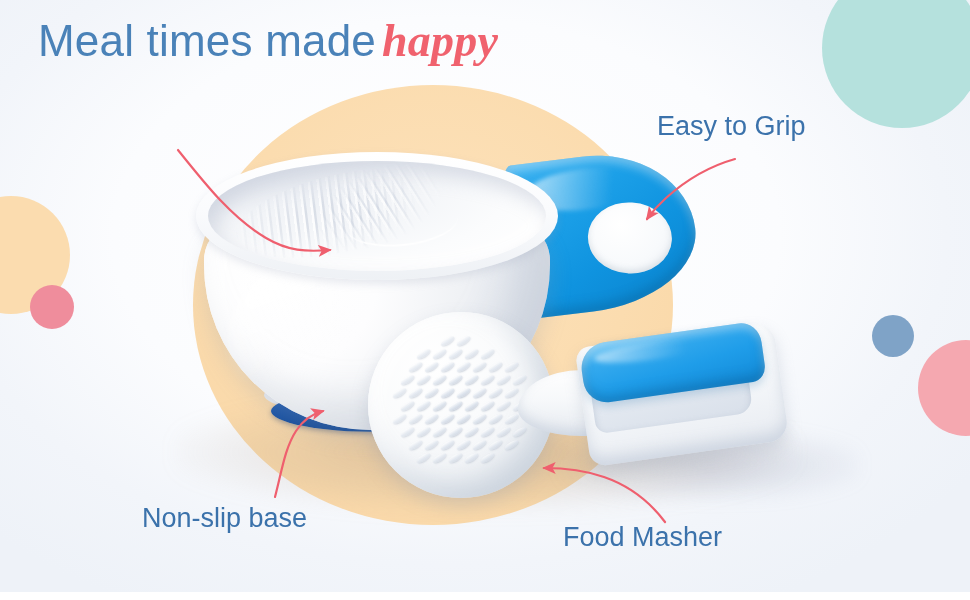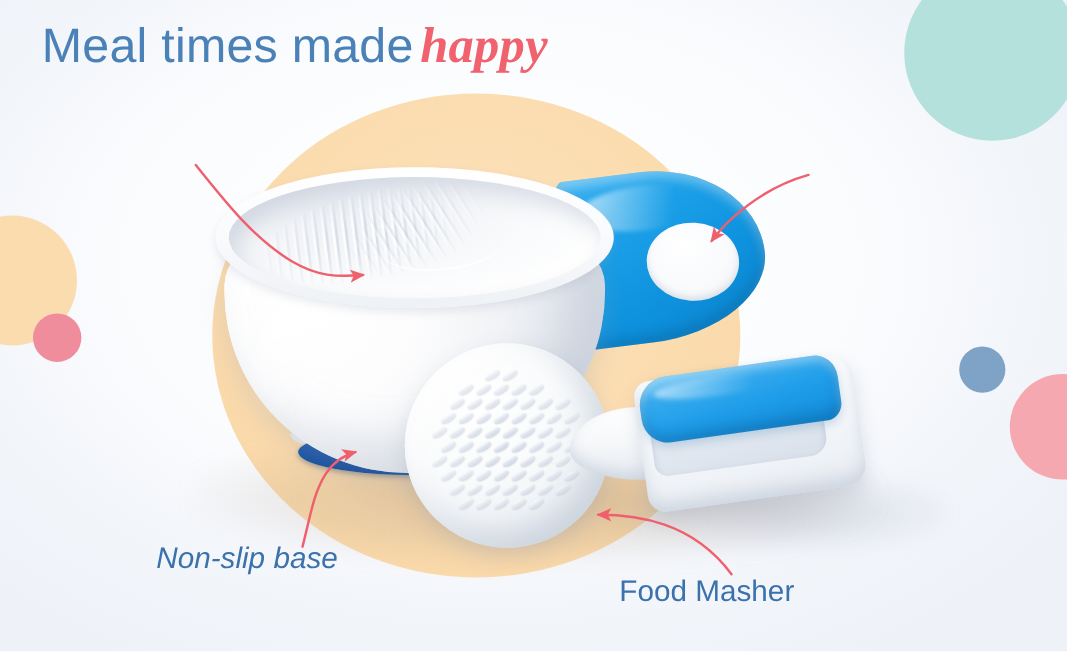--- a/index.html
+++ b/index.html
@@ -212,21 +212,21 @@
     font-family:"Liberation Serif", serif;
     font-style:italic;font-weight:700;
     color:#f0626e;font-size:46px;margin-left:6px;
   }
   .label{
     position:absolute;
     color:#3b72ab;font-size:27px;line-height:1;white-space:nowrap;font-weight:400;
   }
   .lbl-bowl{left:38px;top:110px;}
   .lbl-grip{left:657px;top:113px;}
-  .lbl-base{left:142px;top:494px;font-style:italic;}
+  .lbl-base{left:142px;top:505px;}
   .lbl-masher{left:563px;top:524px;text-align:right;}
 
   
   .arrows{position:absolute;left:0;top:0;width:970px;height:600px;pointer-events:none;}
 </style>
 </head>
 <body>
 
 <div id="stage">
 
@@ -349,16 +349,17 @@
     <path d="M178,150 C206,185 232,218 266,238 C288,251 306,252 330,250" fill="none" stroke="#ef5f6e" stroke-width="2.2" stroke-linecap="round" marker-end="url(#ah)"></path>
     <path d="M735,159 C710,166 686,180 666,198 C657,206 652,212 647,219" fill="none" stroke="#ef5f6e" stroke-width="2.2" stroke-linecap="round" marker-end="url(#ah)"></path>
     <path d="M275,497 C282,470 285,448 296,431 C303,420 312,414 323,411" fill="none" stroke="#ef5f6e" stroke-width="2.2" stroke-linecap="round" marker-end="url(#ah)"></path>
     <path d="M665,522 C650,502 630,486 604,477 C584,470 566,468 544,468" fill="none" stroke="#ef5f6e" stroke-width="2.2" stroke-linecap="round" marker-end="url(#ah)"></path>
   </svg>
 
   <div class="headline">
     <span>Meal times made</span><span class="accent">happy</span>
   </div>
 
+  <div class="label lbl-grip">Easy to Grip</div>
   <div class="label lbl-base">Non-slip base</div>
   <div class="label lbl-masher">Food Masher</div>
 
 </div>
 
 </body></html>

